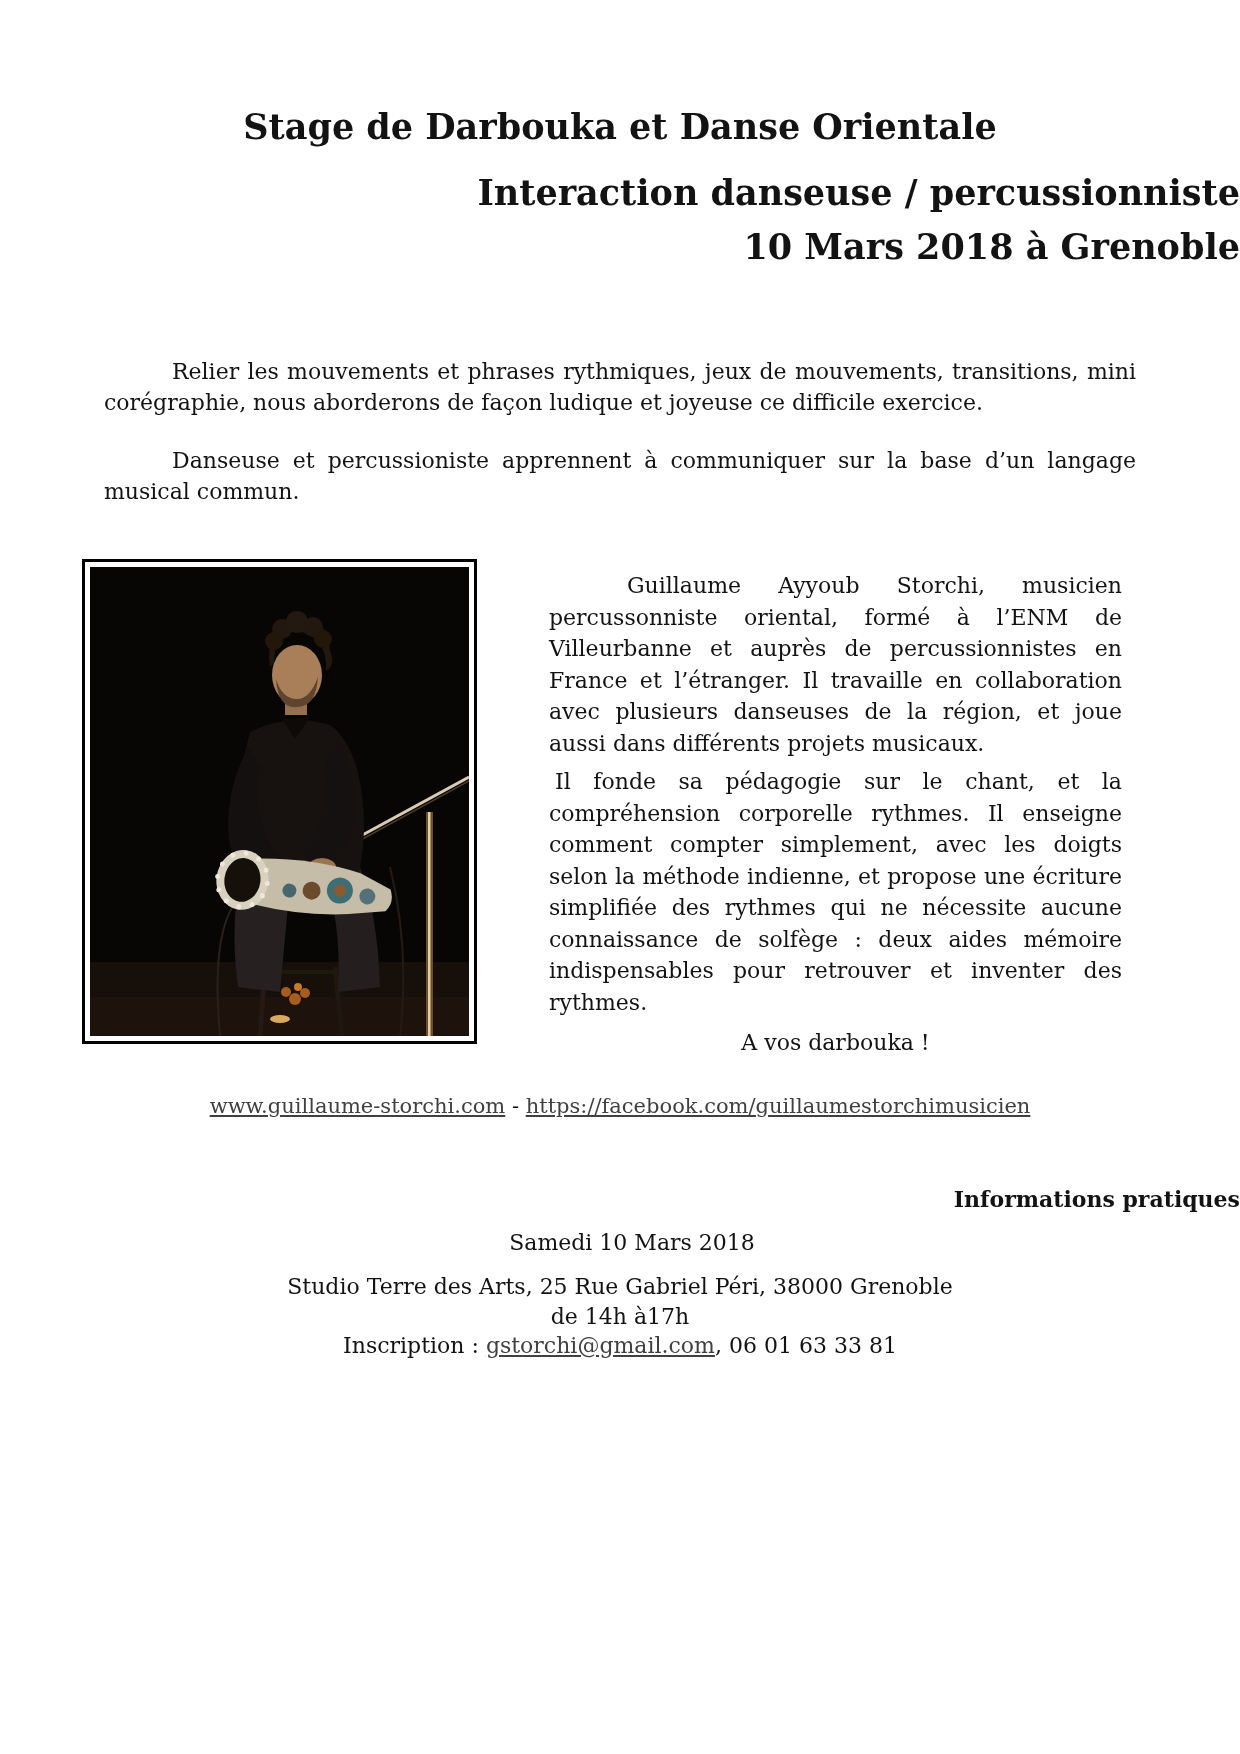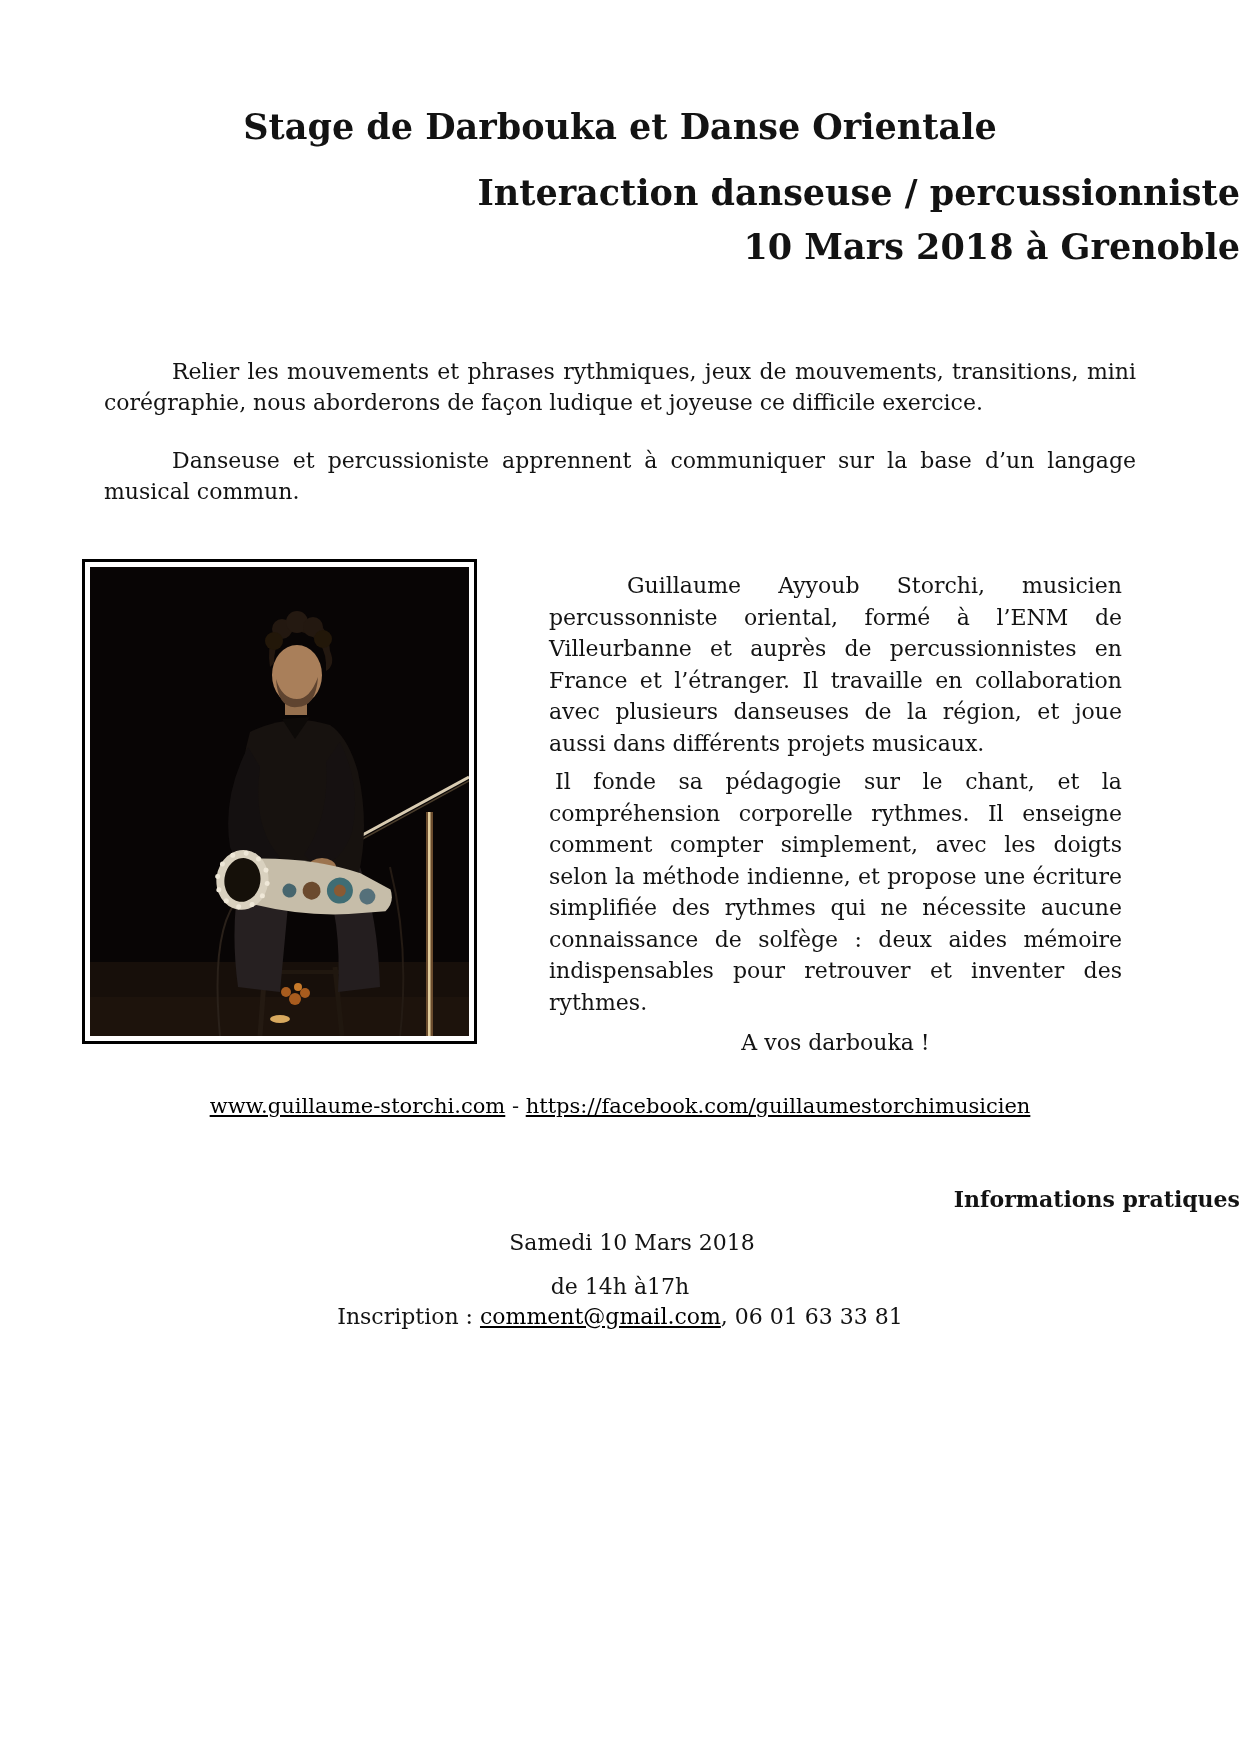--- a/index.html
+++ b/index.html
@@ -42,21 +42,21 @@
   .bio p{margin:0;text-align:justify;}
   #bio-p1{text-indent:78px;}
   #bio-p2{margin-top:7px;text-indent:6px;}
   .tagline{
     margin-top:9px;text-align:center;font-size:22px;
   }
   .links-line{
     position:absolute;top:1094px;left:0;width:1240px;
     text-align:center;font-size:21px;
   }
-  a.doc-link{color:#000000;text-decoration:underline;cursor:pointer;}
+  a.doc-link{color:#404040;text-decoration:underline;cursor:pointer;}
   .links-sep{color:#131313;}
   .info-heading{
     position:absolute;top:1186px;left:0;width:1240px;
     text-align:right;font-weight:bold;font-size:22px;margin:0;
   }
   .info-date{
     position:absolute;top:1230px;left:12px;width:1240px;
     text-align:center;font-size:22px;margin:0;
   }
   .info-block{
@@ -170,17 +170,18 @@
     <div class="tagline">A vos darbouka !</div>
   </div>
 
   <div class="links-line"><a class="doc-link">www.guillaume-storchi.com</a><span class="links-sep"> - </span><a class="doc-link">https://facebook.com/guillaumestorchimusicien</a></div>
 
   <h3 class="info-heading">Informations pratiques</h3>
 
   <div class="info-date">Samedi 10 Mars 2018</div>
 
   <div class="info-block">
+    <div>Studio Terre des Arts, 25 Rue Gabriel Péri, 38000 Grenoble</div>
     <div>de 14h à17h</div>
-    <div><span>Inscription : </span><a class="doc-link">comment@gmail.com</a><span>, 06 01 63 33 81</span></div>
+    <div><span>Inscription : </span><a class="doc-link">gstorchi@gmail.com</a><span>, 06 01 63 33 81</span></div>
   </div>
 
 </div>
 
 </body></html>

